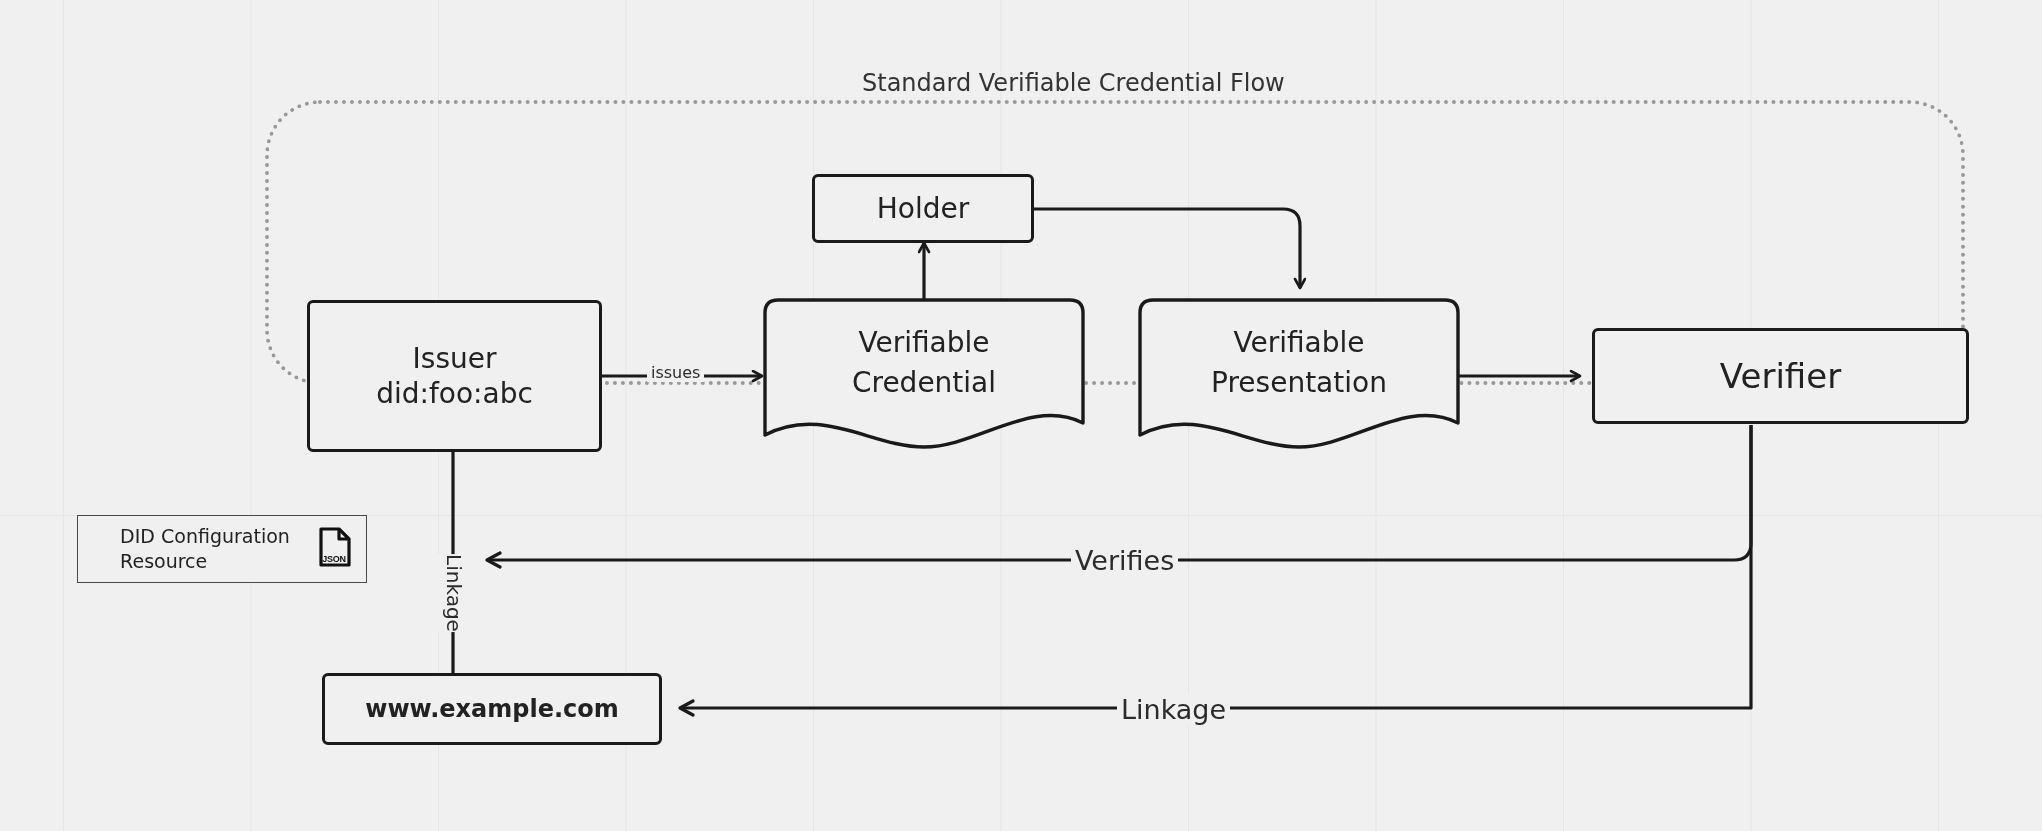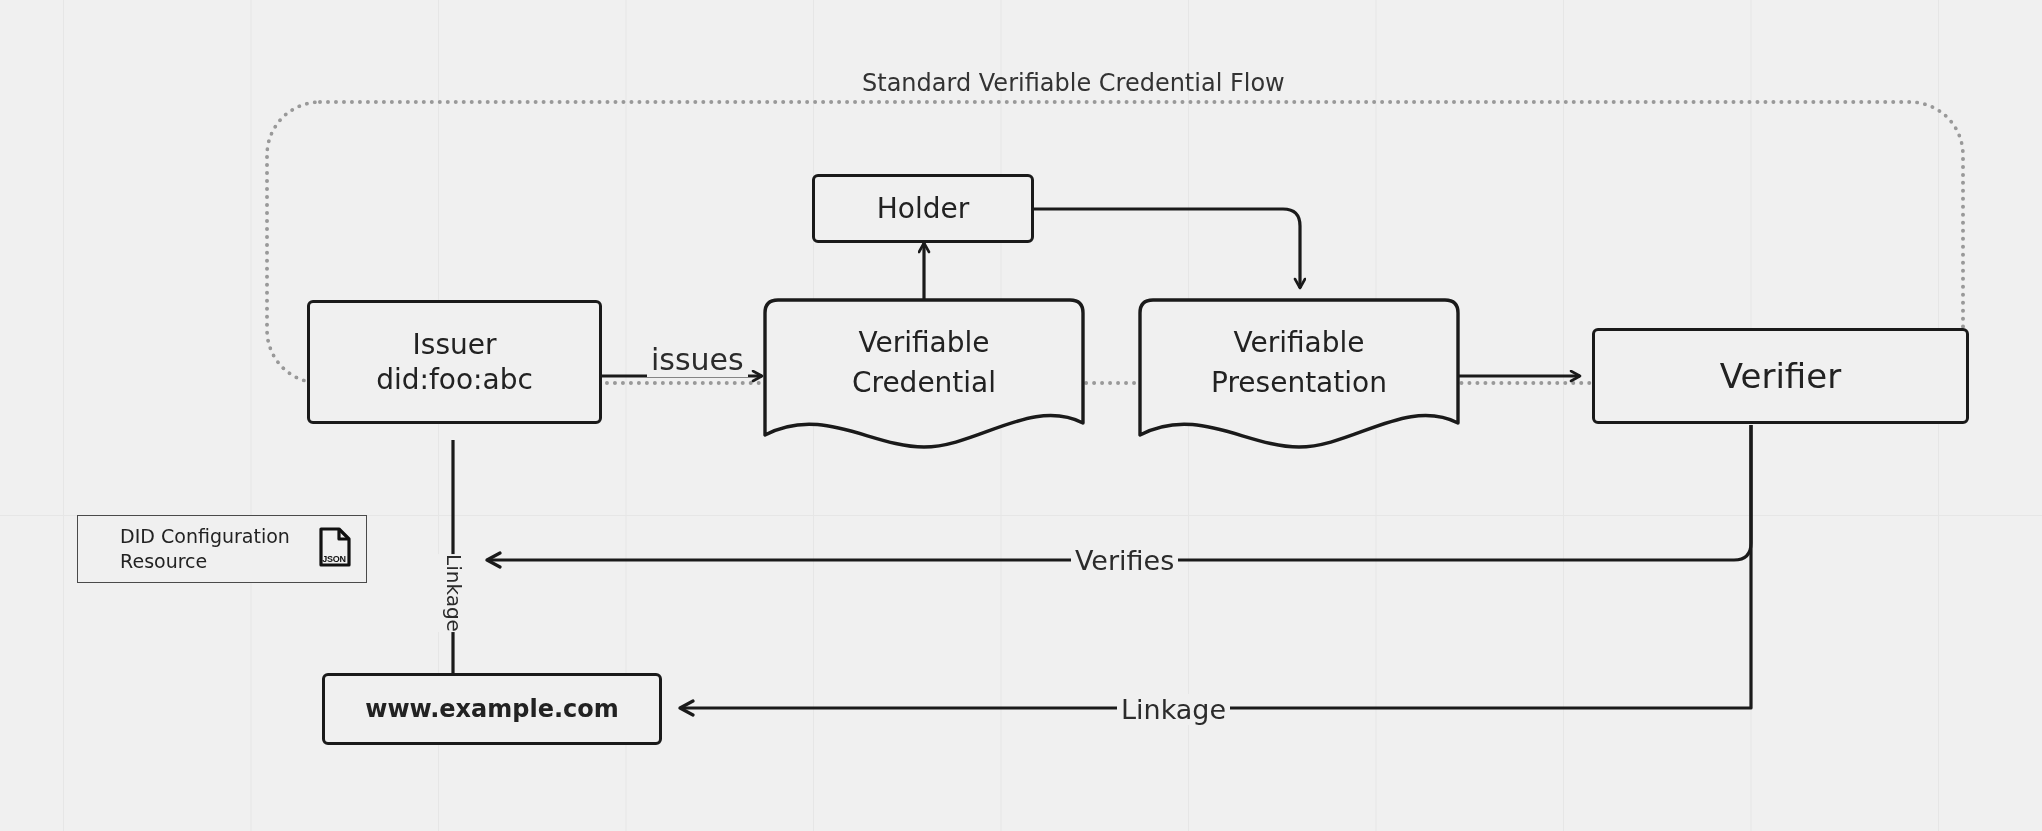--- a/index.html
+++ b/index.html
@@ -147,21 +147,21 @@
       <path d="M1457,376 L1580,376" marker-end="url(#arrowOpen)"></path>
 
       <path d="M1751,425 L1751,543 Q1751,560 1734,560 L487,560" marker-end="url(#arrowOpenBig)"></path>
 
       <path d="M1751,425 L1751,708 L680,708" marker-end="url(#arrowOpenBig)"></path>
 
       <path d="M453,440 L453,673"></path>
     </g>
   </svg>
 
-  <div class="node rbox" style="left:307px; top:300px; width:295px; height:124px; font-size:28px; flex-direction:column;">
+  <div class="node rbox" style="left:307px; top:300px; width:295px; height:152px; font-size:28px; flex-direction:column;">
     <span>Issuer</span>
     <span>did:foo:abc</span>
   </div>
 
   <div class="node rbox" style="left:812px; top:174px; width:222px; height:69px; font-size:28px;">
     <span>Holder</span>
   </div>
 
   <div class="doc-node" style="left:762px; top:297px; width:324px; height:158px;">
     <svg width="324" height="158" viewBox="0 0 324 158">
@@ -200,21 +200,21 @@
         <path d="M21,3 L21,13 L31,13" fill="none" stroke="#111111" stroke-width="3.2" stroke-linejoin="round"></path>
       </svg>
       <span class="jlabel">JSON</span>
     </span>
   </div>
 
   <div class="node rbox" style="left:322px; top:673px; width:340px; height:72px; font-size:24px;font-weight:bold;">
     <span>www.example.com</span>
   </div>
 
-  <div class="edge-label" style="left:647px; top:342px; font-size:30px;">issues</div>
+  <div class="edge-label" style="left:647px; top:363px; font-size:16px;">issues</div>
 
   <div class="edge-label" style="left:1071px; top:545px; font-size:27px;">Verifies</div>
 
   <div class="edge-label" style="left:1117px; top:694px; font-size:27px;">Linkage</div>
 
   <div class="edge-label vertical" style="left:415px; top:577px; font-size:20px; transform:rotate(90deg);">Linkage</div>
 
 </div>
 
 </body></html>

